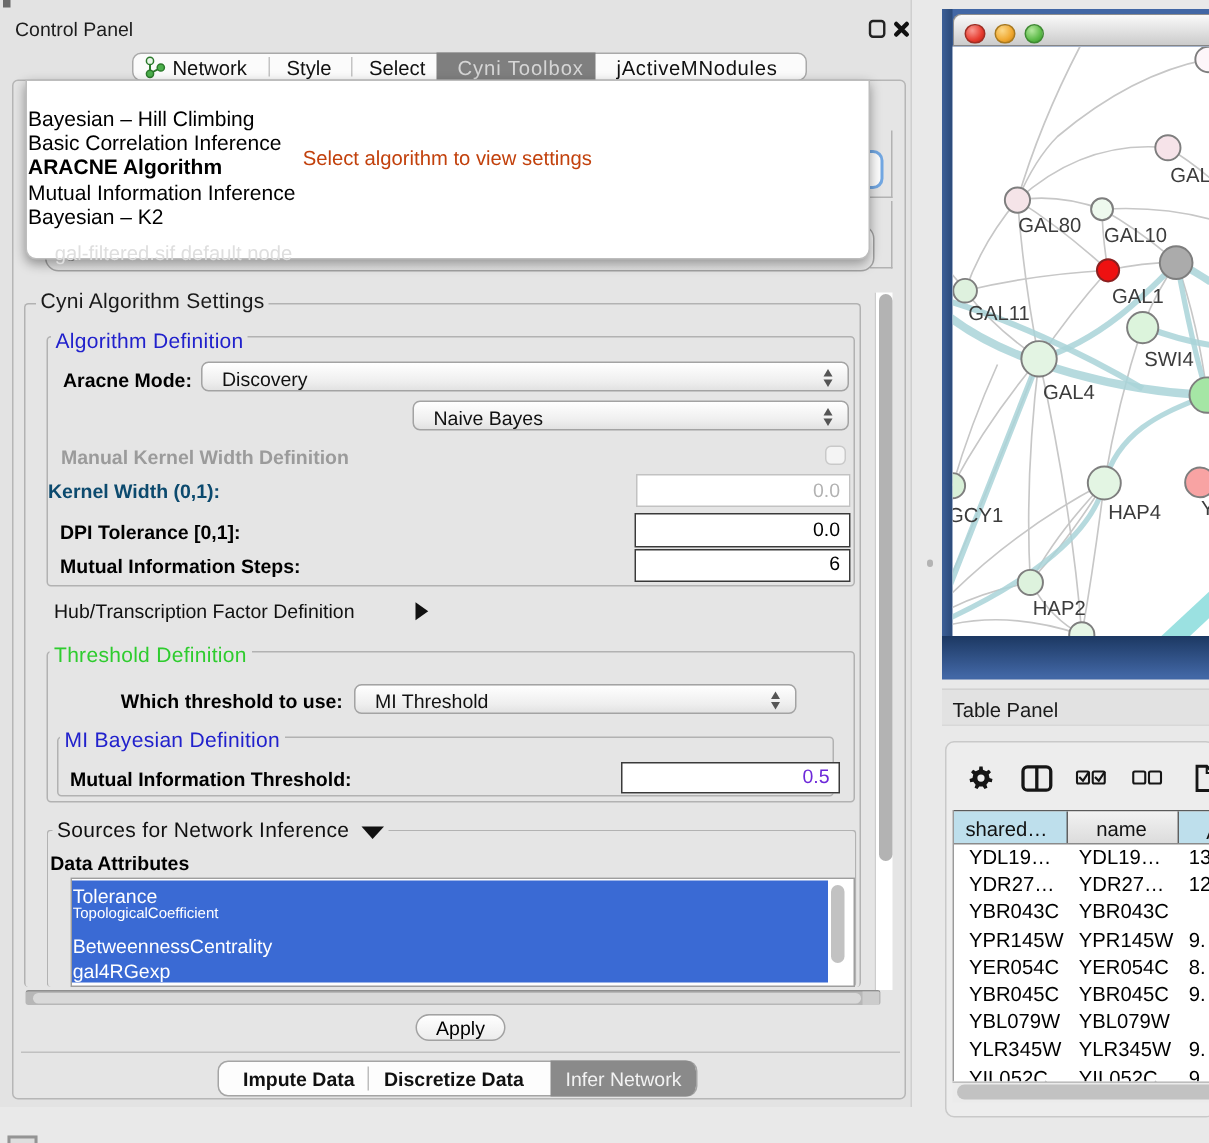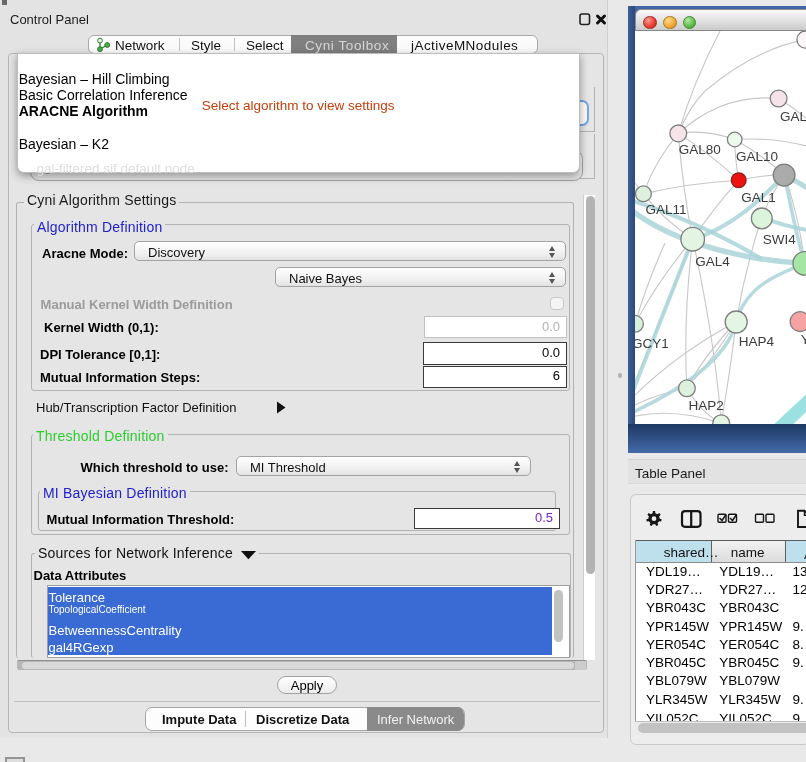--- a/index.html
+++ b/index.html
@@ -81,21 +81,21 @@
 </div>
 <div class="combo" style="left:275px;top:267.4px;width:291px;height:19.5px;">
   <div class="ct" style="top:2.5px;">Naive Bayes</div>
   <div class="spin" style="top:3.5px;">
         <div class="u"></div>
         <div class="d"></div>
       </div>
 </div>
 <div class="lbl b" style="left:40.6px;top:296.8px;font-size:13px;color:#9b9b9b;">Manual Kernel Width Definition</div>
 <div class="abs" style="left:550.2px;top:296.5px;width:14px;height:13.5px;background:#f4f4f4;border:1px solid #c9c9c9;border-radius:4px;box-sizing:border-box;"></div>
-<div class="lbl b" style="left:44px;top:319.8px;font-size:13px;color:#000000;">Kernel Width (0,1):</div>
+<div class="lbl b" style="left:32px;top:319.8px;font-size:13px;color:#0c4a6e;">Kernel Width (0,1):</div>
 <div class="field" style="left:424px;top:315.6px;width:143px;height:22.2px;border:1px solid #c2c2c2;color:#b2b2b2;line-height:19.5px;">0.0</div>
 <div class="lbl b" style="left:40px;top:347px;font-size:13px;color:#000;">DPI Tolerance [0,1]:</div>
 <div class="field" style="left:422.5px;top:341.5px;width:144.5px;height:23.5px;border:1.5px solid #3a3a3a;color:#000;line-height:19.5px;">0.0</div>
 <div class="lbl b" style="left:40px;top:369.9px;font-size:13px;color:#000;">Mutual Information Steps:</div>
 <div class="field" style="left:422.5px;top:366.2px;width:144.5px;height:21.5px;border:1.5px solid #3a3a3a;color:#000;line-height:18.5px;">6</div>
 
 <div class="lbl" style="left:36px;top:400px;font-size:13px;color:#111;">Hub/Transcription Factor Definition</div>
 <svg class="abs" style="left:274px;top:400px;" width="14" height="15" viewBox="0 0 14 15">
       <path d="M3 1.5 L11.5 7.5 L3 13.5 Z" fill="#111"></path>
     </svg>
@@ -128,20 +128,21 @@
 <div class="lbl" style="left:48.5px;top:622.9px;font-size:13px;color:#fff;">BetweennessCentrality</div>
 <div class="lbl" style="left:48.5px;top:639.6px;font-size:13px;color:#fff;">gal4RGexp</div>
 <div class="abs" style="left:553.5px;top:590px;width:9.5px;height:52px;background:#c2c2c2;border-radius:5px;"></div>
 
 <div class="abs" style="left:16.7px;top:53px;width:563.5px;height:120px;background:#ffffff;border:1px solid #bdbdbd;border-radius:0 0 7px 7px;box-sizing:border-box;box-shadow:0 3px 8px rgba(0,0,0,0.38);"></div>
 <div class="lbl" style="left:36.5px;top:160.5px;font-size:13.5px;color:#dedede;">gal-filtered.sif default node</div>
 <div class="lbl" style="left:16.7px;top:57.5px;width:563px;text-align:center;font-size:13.5px;color:#c2410c;margin-top:40px;">Select algorithm to view settings</div>
 <div class="lbl" style="left:18.7px;top:70.6px;font-size:14px;color:#000;">Bayesian – Hill Climbing</div>
 <div class="lbl" style="left:18.7px;top:86.9px;font-size:14px;color:#000;">Basic Correlation Inference</div>
 <div class="lbl b" style="left:18.7px;top:103.2px;font-size:14px;color:#000;">ARACNE Algorithm</div>
+<div class="lbl" style="left:18.7px;top:119.5px;font-size:14px;color:#000;">Mutual Information Inference</div>
 <div class="lbl" style="left:18.7px;top:135.8px;font-size:14px;color:#000;">Bayesian – K2</div>
 <div class="abs" style="left:14px;top:700.5px;width:586px;height:1px;background:#c0c0c0;"></div>
 
 <div class="abs" style="left:277px;top:675.5px;width:60px;height:18px;background:linear-gradient(#ffffff,#ececec);border:1px solid #a2a2a2;border-radius:9px;box-sizing:border-box;"></div>
 <div class="lbl" style="left:277px;top:677.5px;width:60px;text-align:center;font-size:13px;color:#000;">Apply</div>
 
 <div class="abs" style="left:145px;top:706.5px;width:319.5px;height:24.5px;background:#fdfdfd;border:1px solid #a5a5a5;border-radius:7px;box-sizing:border-box;"></div>
 <div class="abs" style="left:366.7px;top:706.5px;width:97.7px;height:24.5px;background:#8a8a8a;border-radius:0 7px 7px 0;"></div>
 <div class="abs" style="left:245px;top:711px;width:1px;height:16px;background:#bdbdbd;"></div>
 <div class="lbl b" style="left:162px;top:711.5px;font-size:13px;color:#111;">Impute Data</div>
@@ -258,21 +259,21 @@
 <path d="M85 9 L87.5 11.5 L91.5 5.5" fill="none" stroke="#161616" stroke-width="1.5"></path>
 <path d="M153 1.8 L159.5 1.8 L164 6.3 L164 18 L153 18 Z" fill="none" stroke="#161616" stroke-width="1.9"></path>
 <path d="M159.5 1.8 L159.5 6.3 L164 6.3" fill="none" stroke="#161616" stroke-width="1.4"></path>
 </svg>
 
 <div class="abs" style="left:634.6px;top:539.7px;width:171.4px;height:181px;background:#ffffff;border-left:1px solid #9a9a9a;box-sizing:border-box;overflow:hidden;">
   <div class="abs" style="left:0;top:0;width:172px;height:23.5px;border-top:1.5px solid #5a5a5a;border-bottom:1px solid #8a8a8a;box-sizing:border-box;">
     <div class="abs" style="left:0;top:0;width:75.1px;height:21.5px;background:#bedfec;border-right:1px solid #606060;"></div>
     <div class="abs" style="left:76.1px;top:0;width:73px;height:21.5px;background:linear-gradient(#f2f2f2,#dcdcdc);border-right:1px solid #606060;"></div>
     <div class="abs" style="left:150.1px;top:0;width:22px;height:21.5px;background:#bedfec;"></div>
-    <div class="lbl" style="left:8px;top:4.5px;width:75px;text-align:right;font-size:13.5px;color:#111;">shared…</div>
+    <div class="lbl" style="left:8px;top:4.5px;width:75px;text-align:left;font-size:13.5px;color:#111;">shared…</div>
     <div class="lbl" style="left:75.1px;top:4.5px;width:74px;text-align:center;font-size:13.5px;color:#111;">name</div>
     <div class="lbl" style="left:168.5px;top:6px;font-size:13.5px;color:#111;">A</div>
   </div>
   <div class="lbl" style="left:10.4px;top:24.2px;font-size:13.5px;">YDL19…</div>
       <div class="lbl" style="left:83.6px;top:24.2px;font-size:13.5px;">YDL19…</div>
       <div class="lbl" style="left:156.9px;top:24.2px;font-size:13.5px;">13</div>
   <div class="lbl" style="left:10.4px;top:42.5px;font-size:13.5px;">YDR27…</div>
       <div class="lbl" style="left:83.6px;top:42.5px;font-size:13.5px;">YDR27…</div>
       <div class="lbl" style="left:156.9px;top:42.5px;font-size:13.5px;">12</div>
   <div class="lbl" style="left:10.4px;top:60.7px;font-size:13.5px;">YBR043C</div>

